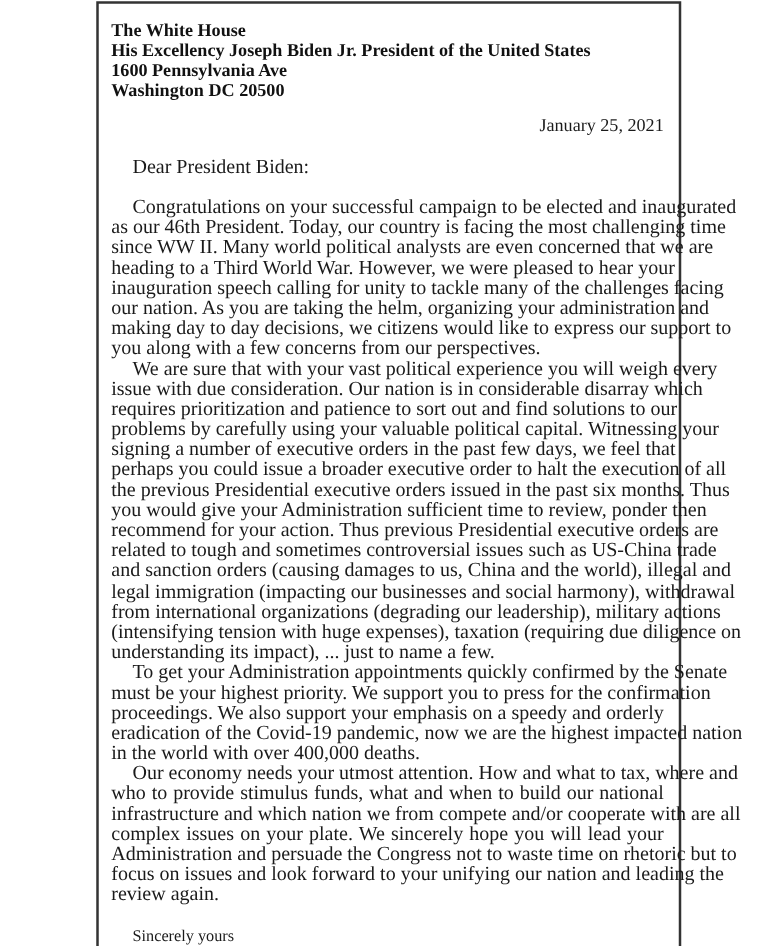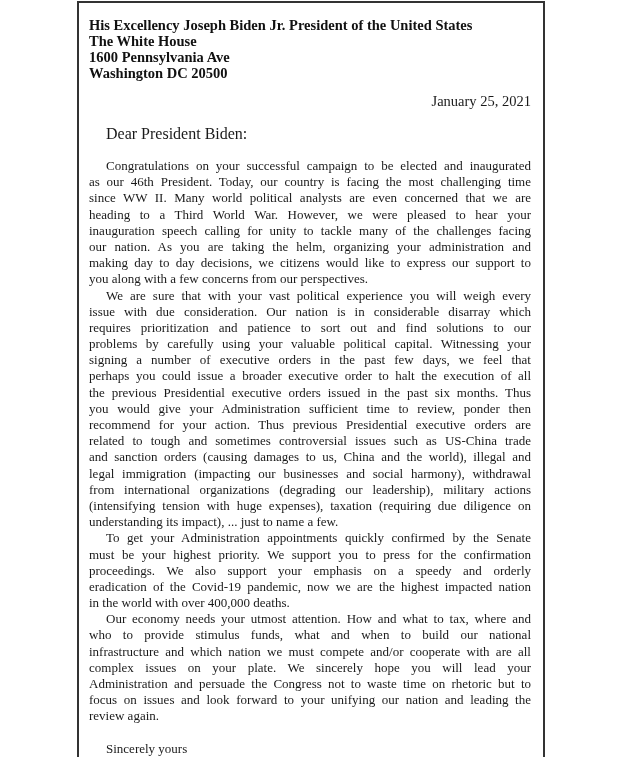--- a/index.html
+++ b/index.html
@@ -9,35 +9,35 @@
     border: 2px solid #333333; background: #ffffff; box-sizing: border-box;
   }
   .content {
     position: absolute; left: 10px; top: 14px; width: 442px;
     font-family: "Liberation Serif", "DejaVu Serif", serif;
     color: #1a1a1a;
   }
   .addr { font-weight: bold; font-size: 14.5px; line-height: 16px; color: #111; }
   .date { font-size: 14.5px; line-height: 16px; text-align: right; margin-top: 12px; padding-right: 0px; }
   .salutation { font-size: 16px; line-height: 16px; margin-top: 17px; padding-left: 17px; }
-  .para { margin: 0; font-size: 13px; line-height: 16.2px; }
+  .para { margin: 0; font-size: 16px; line-height: 16.2px; }
   .para.first { margin-top: 16px; }
   .line { display: block; text-align: justify; text-align-last: justify; white-space: nowrap; height: 16.2px; overflow: visible; }
   .line.last { text-align-last: left; }
   .line.indent { padding-left: 17px; }
   .closing { font-size: 13px; line-height: 16px; margin-top: 16px; padding-left: 17px; }
 </style>
 </head>
 <body>
 
 <div class="page">
   <div class="content">
     <div class="addr">
+      <div>The White House</div>
       <div>His Excellency Joseph Biden Jr. President of the United States</div>
-      <div>The White House</div>
       <div>1600 Pennsylvania Ave</div>
       <div>Washington DC 20500</div>
     </div>
     <div class="date">January 25, 2021</div>
     <div class="salutation">Dear President Biden:</div>
 
     <div id="body-paragraphs">
         <div class="para first">
           <span class="line indent">Congratulations on your successful campaign to be elected and inaugurated</span>
           <span class="line">as our 46th President. Today, our country is facing the most challenging time</span>
@@ -68,21 +68,21 @@
         <div class="para">
           <span class="line indent">To get your Administration appointments quickly confirmed by the Senate</span>
           <span class="line">must be your highest priority. We support you to press for the confirmation</span>
           <span class="line">proceedings. We also support your emphasis on a speedy and orderly</span>
           <span class="line">eradication of the Covid-19 pandemic, now we are the highest impacted nation</span>
           <span class="line last">in the world with over 400,000 deaths.</span>
         </div>
         <div class="para">
           <span class="line indent">Our economy needs your utmost attention. How and what to tax, where and</span>
           <span class="line">who to provide stimulus funds, what and when to build our national</span>
-          <span class="line">infrastructure and which nation we must compete and/or cooperate with are all</span>
+          <span class="line">infrastructure and which nation we from compete and/or cooperate with are all</span>
           <span class="line">complex issues on your plate. We sincerely hope you will lead your</span>
           <span class="line">Administration and persuade the Congress not to waste time on rhetoric but to</span>
           <span class="line">focus on issues and look forward to your unifying our nation and leading the</span>
           <span class="line last">review again.</span>
         </div>
       </div>
 
     <div class="closing">Sincerely yours</div>
 
   </div>

